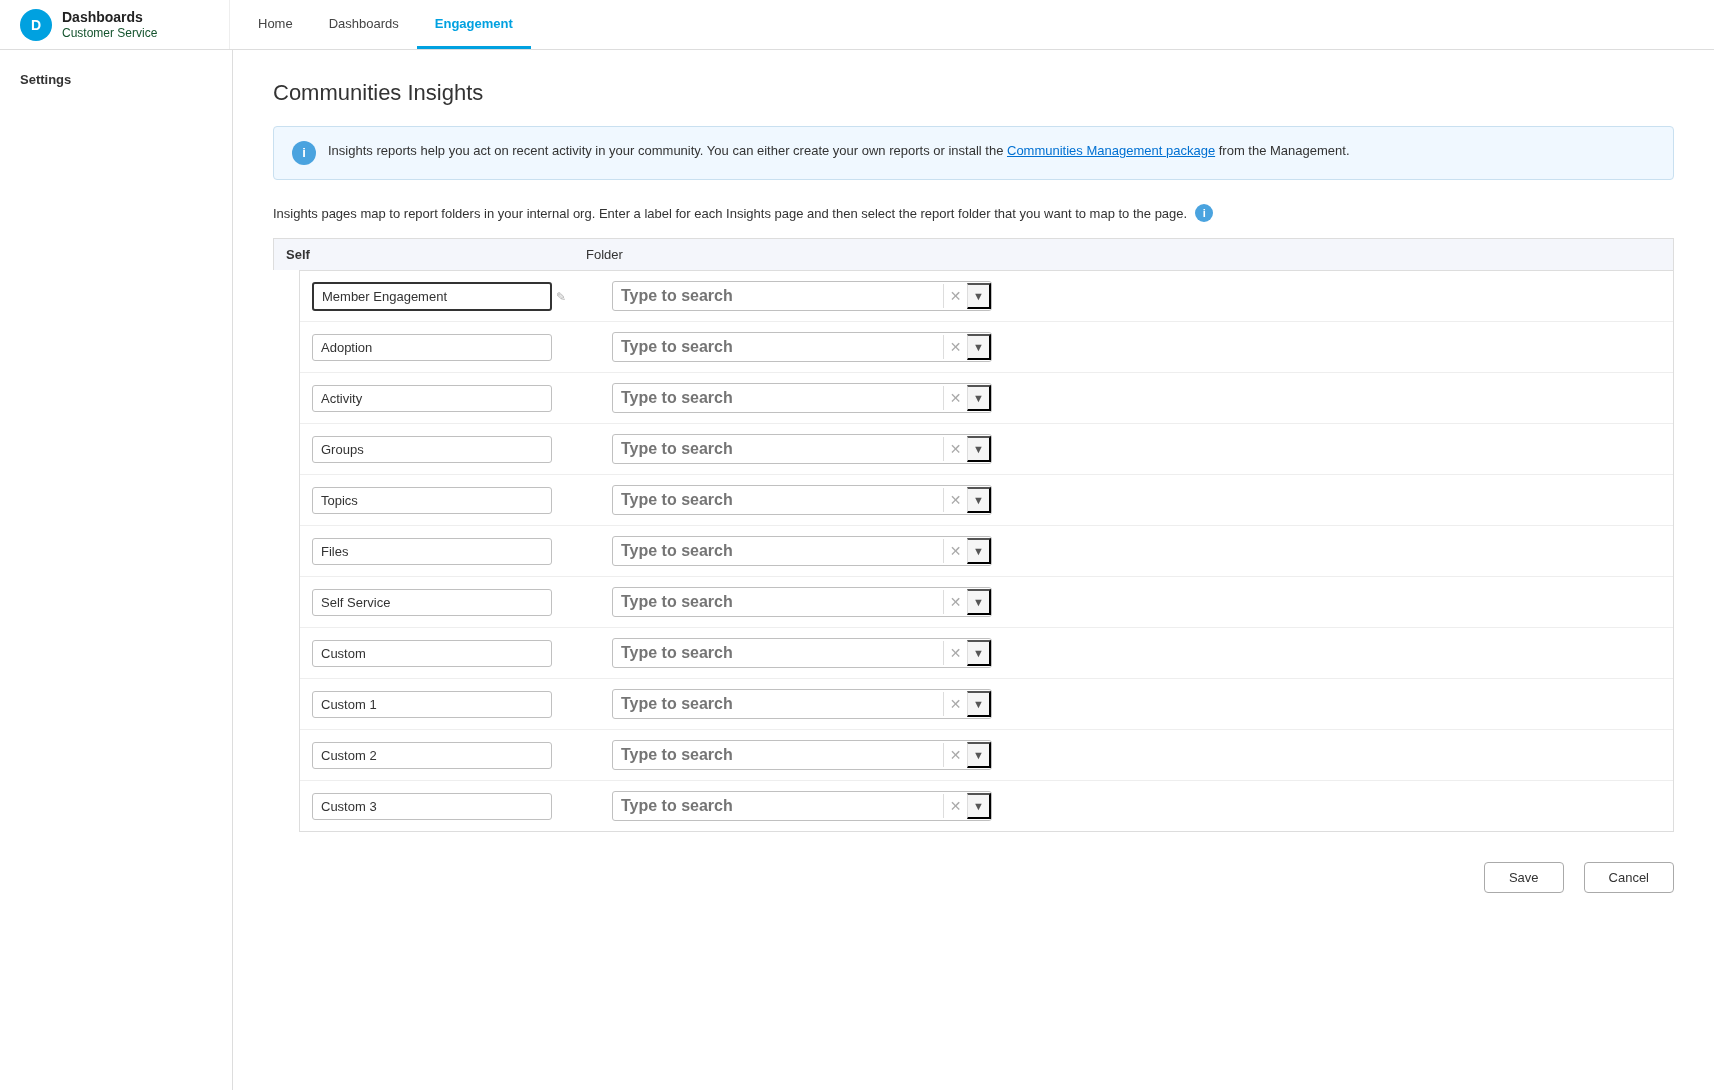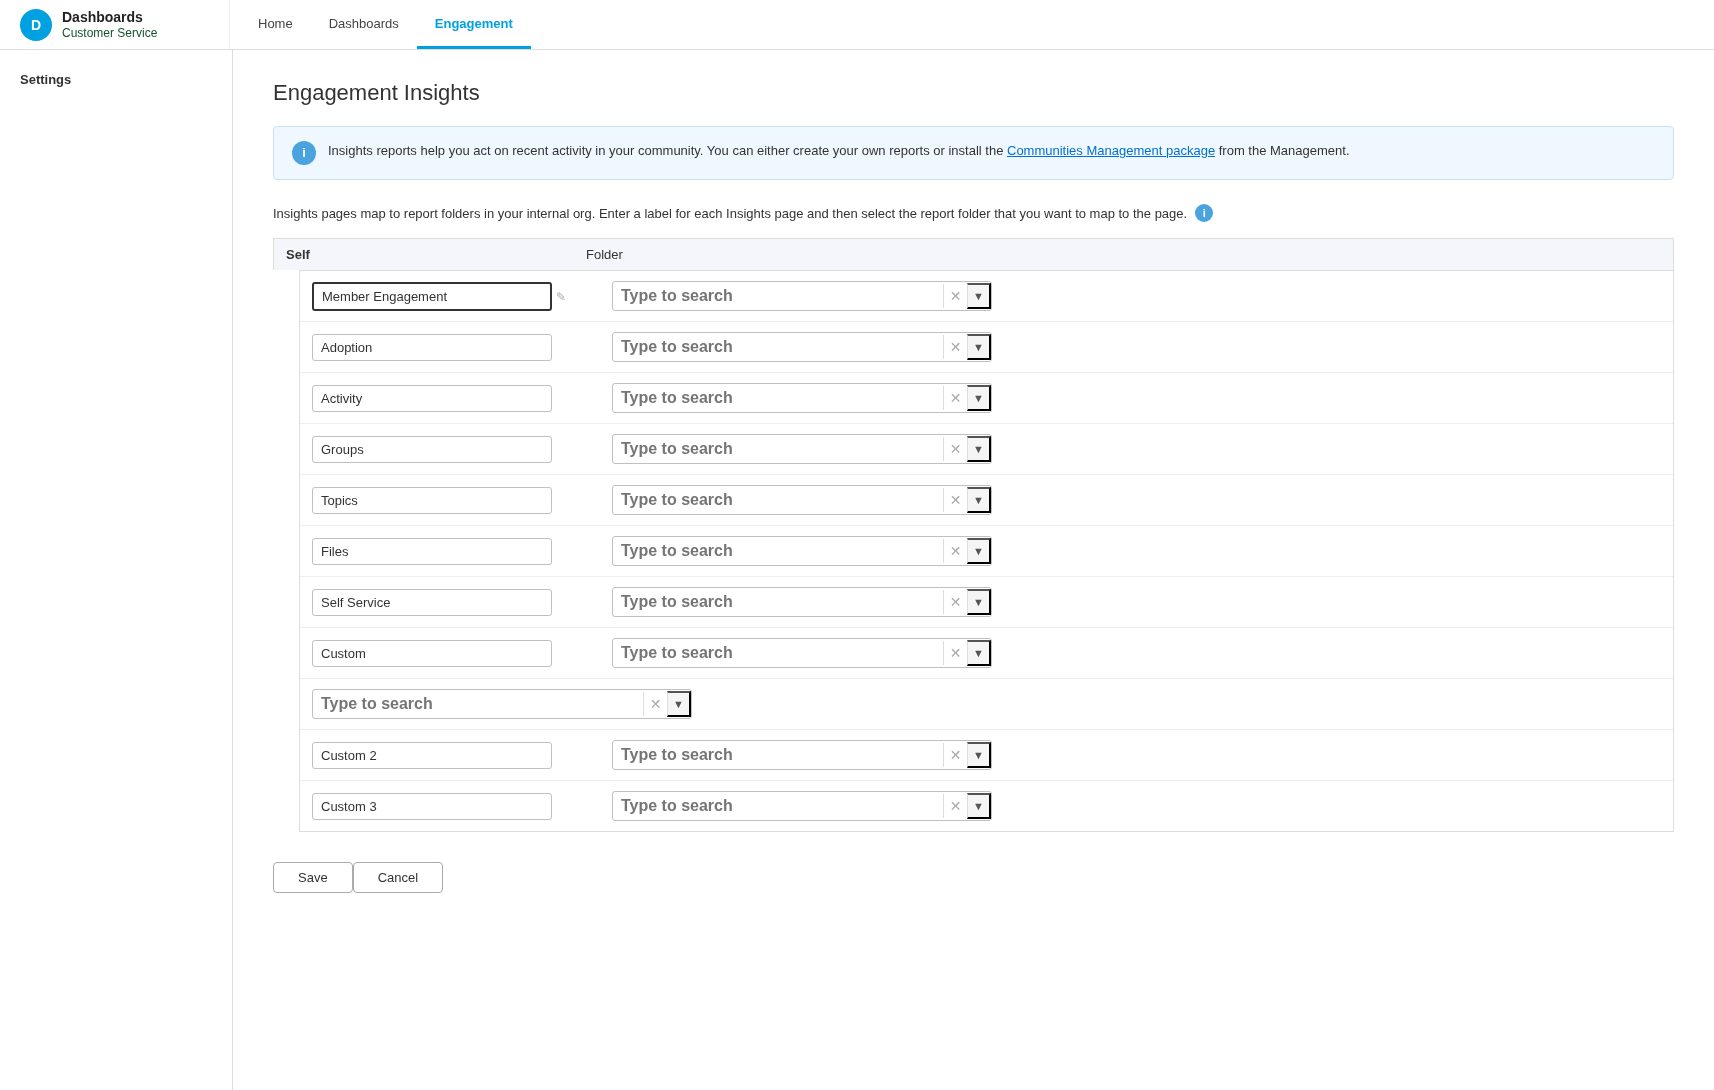--- a/index.html
+++ b/index.html
@@ -250,22 +250,22 @@
       border-left: 1px solid #ddd;
       cursor: pointer;
       color: #555;
       font-size: 11px;
       padding: 5px 4px;
     }
 
     
     .footer-actions {
       display: flex;
-      justify-content: flex-start;
-      gap: 0;
+      justify-content: flex-end;
+      gap: 20px;
       margin-top: 30px;
       padding-bottom: 20px;
     }
     .btn {
       padding: 7px 24px;
       border-radius: 4px;
       font-size: 13px;
       cursor: pointer;
       border: 1px solid #c0c0c0;
     }
@@ -311,21 +311,21 @@
   </nav>
 </div>
 
 <div class="layout">
 
   <aside class="sidebar">
     <div class="sidebar-item active">Settings</div>
   </aside>
 
   <main class="main-content">
-    <h1 class="page-title">Engagement Insights</h1>
+    <h1 class="page-title">Communities Insights</h1>
 
     <div class="info-box">
       <div class="info-icon">i</div>
       <div>
         <span>Insights reports help you act on recent activity in your community. You can either create your own reports or install the </span><a class="info-link">Communities Management package</a><span> from the Management.</span>
       </div>
     </div>
 
     <div class="desc-line">
       <span>Insights pages map to report folders in your internal org. Enter a label for each Insights page and then select the report folder that you want to map to the page.</span>
@@ -413,20 +413,21 @@
           <div class="cell-label"><input type="text" class="label-input" value="Custom" style=""></div>
           <div class="cell-folder">
             <div class="search-wrapper">
               <input type="text" class="search-input" placeholder="Type to search" style="">
               <button class="search-clear-btn">✕</button>
               <button class="search-dropdown-btn">▼</button>
             </div>
           </div>
         </div>
         <div class="table-row">
+          <div class="cell-label"><input type="text" class="label-input" value="Custom 1" style=""></div>
           <div class="cell-folder">
             <div class="search-wrapper">
               <input type="text" class="search-input" placeholder="Type to search" style="">
               <button class="search-clear-btn">✕</button>
               <button class="search-dropdown-btn">▼</button>
             </div>
           </div>
         </div>
         <div class="table-row">
           <div class="cell-label"><input type="text" class="label-input" value="Custom 2" style=""></div>

